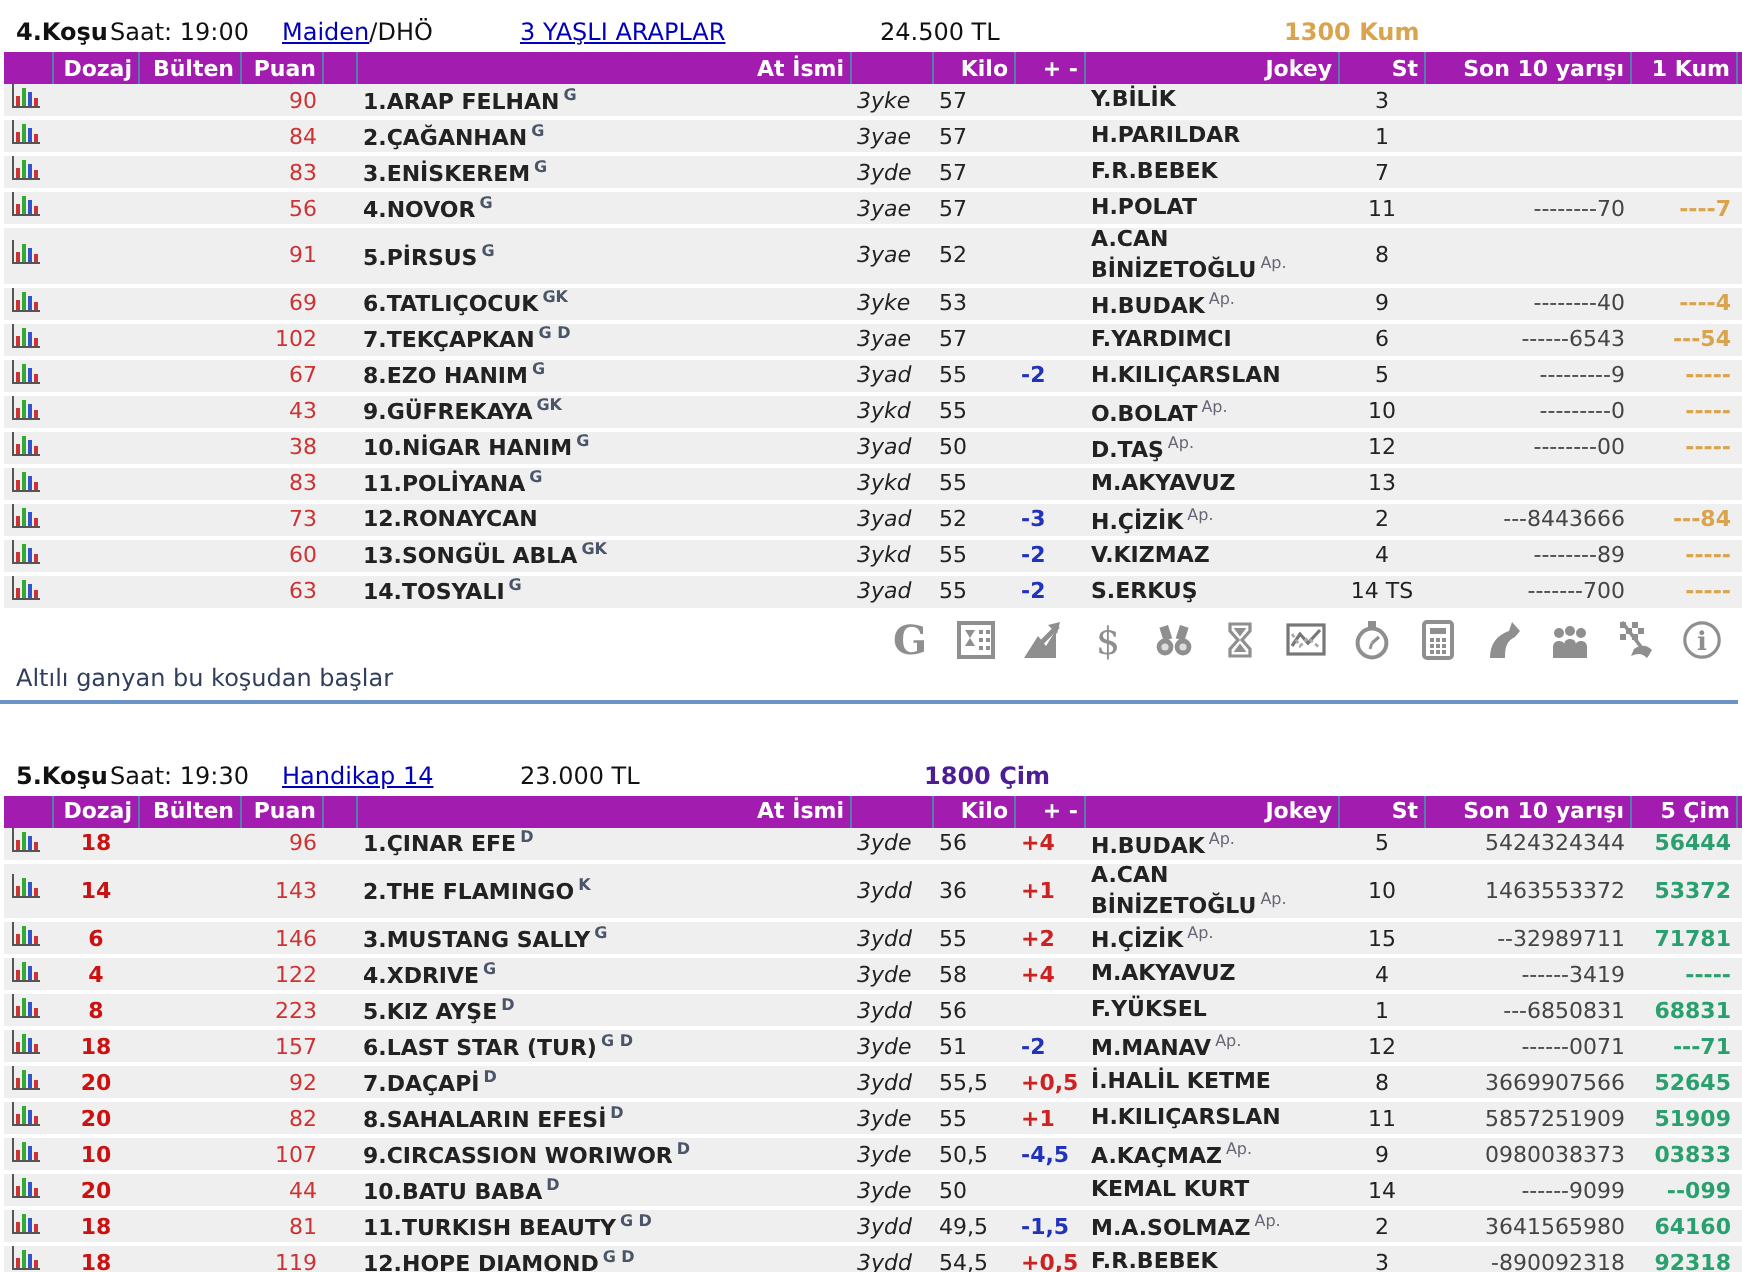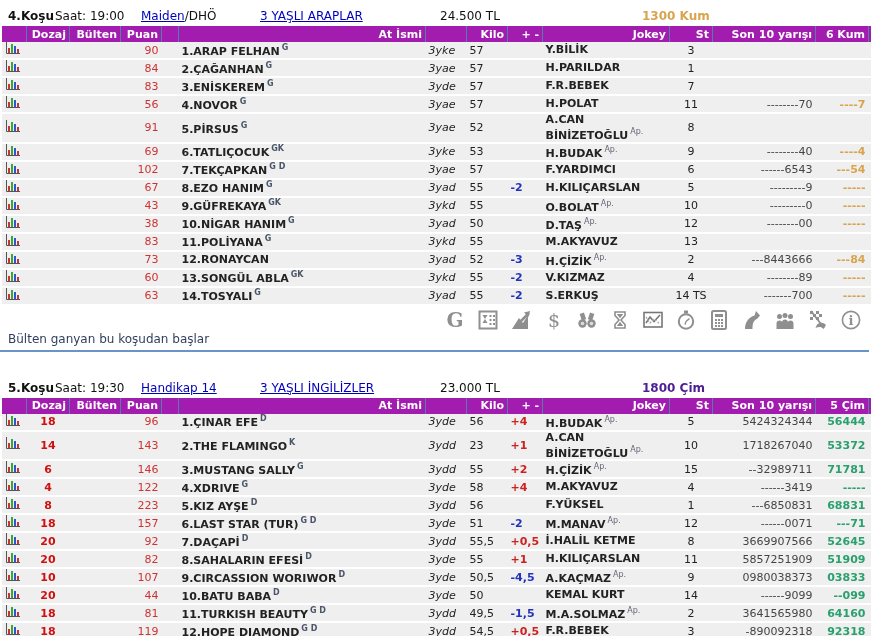--- a/index.html
+++ b/index.html
@@ -64,21 +64,21 @@
           <th class="c-bulten">Bülten</th>
           <th class="c-puan">Puan</th>
           <th class="c-gap"></th>
           <th class="c-name">At İsmi</th>
           <th class="c-age"></th>
           <th class="c-kilo">Kilo</th>
           <th class="c-delta">+ -</th>
           <th class="c-jokey">Jokey</th>
           <th class="c-st">St</th>
           <th class="c-son10">Son 10 yarışı</th>
-          <th class="c-last5">6 Kum</th>
+          <th class="c-last5">1 Kum</th>
           <th class="c-m400">400m G.</th>
         </tr>
       </thead>
     <tbody>
         <tr>
           <td class="c-icon"><svg width="15" height="13" viewBox="0 0 15 13">
               <path d="M1.5 0v11.5H15" stroke="#555" stroke-width="1" fill="none"></path>
               <rect x="3" y="6" width="2" height="5" fill="#cc3333"></rect>
               <rect x="6" y="2" width="2" height="9" fill="#33aa33"></rect>
               <rect x="9" y="4" width="2" height="7" fill="#3355cc"></rect>
@@ -497,30 +497,29 @@
           <path d="M9 14.5c3.5-2.5 6.5-2 9 .5l-2.5 4c-2.5-2.5-4.5-2.5-8-1z" fill="#8f8f8f"></path>
         </svg>
       </span>
       <span class="tb-icon">
         <svg viewBox="0 0 20 20" width="20" height="20">
           <circle cx="10" cy="10" r="8.6" fill="none" stroke="#8f8f8f" stroke-width="1.6"></circle>
           <text x="10" y="15" text-anchor="middle" font-size="13" font-weight="bold" font-family="DejaVu Serif,serif" fill="#8f8f8f">i</text>
         </svg>
       </span>
     </div>
-  <div class="race-note">Bülten ganyan bu koşudan başlar</div>
+  <div class="race-note">Altılı ganyan bu koşudan başlar</div>
   <div class="race-sep"></div>
 </div>
 
 <div class="race">
   <div class="race-title">
     <span class="rt-name">5.Koşu</span>
     <span class="rt-time">Saat: 19:30</span>
     <span class="rt-cond"><a class="rlink">Handikap 14</a><span></span></span>
-    <span class="rt-cat"><a class="rlink">3 YAŞLI İNGİLİZLER</a></span>
     <span class="rt-prize">23.000 TL</span>
     <span class="rt-track cim">1800 Çim</span>
   </div>
   <table class="race-table t-cim">
     <thead>
         <tr>
           <th class="c-icon"></th>
           <th class="c-dozaj">Dozaj</th>
           <th class="c-bulten">Bülten</th>
           <th class="c-puan">Puan</th>
@@ -566,25 +565,25 @@
               <rect x="6" y="2" width="2" height="9" fill="#33aa33"></rect>
               <rect x="9" y="4" width="2" height="7" fill="#3355cc"></rect>
               <rect x="12" y="7" width="2" height="4" fill="#cc3333"></rect>
             </svg></td>
           <td class="c-dozaj">14</td>
           <td class="c-bulten"></td>
           <td class="c-puan">143</td>
           <td class="c-gap"></td>
           <td class="c-name"><span>2.THE FLAMINGO</span><sup class="tag">K</sup></td>
           <td class="c-age">3ydd</td>
-          <td class="c-kilo">23</td>
+          <td class="c-kilo">36</td>
           <td class="c-delta pos">+1</td>
           <td class="c-jokey"><span>A.CAN BİNİZETOĞLU</span><sup class="ap">Ap.</sup></td>
           <td class="c-st">10</td>
-          <td class="c-son10">1718267040</td>
+          <td class="c-son10">1463553372</td>
           <td class="c-last5">53372</td>
           <td class="c-m400">25,4 HÇ</td>
         </tr>
         <tr>
           <td class="c-icon"><svg width="15" height="13" viewBox="0 0 15 13">
               <path d="M1.5 0v11.5H15" stroke="#555" stroke-width="1" fill="none"></path>
               <rect x="3" y="6" width="2" height="5" fill="#cc3333"></rect>
               <rect x="6" y="2" width="2" height="9" fill="#33aa33"></rect>
               <rect x="9" y="4" width="2" height="7" fill="#3355cc"></rect>
               <rect x="12" y="7" width="2" height="4" fill="#cc3333"></rect>

